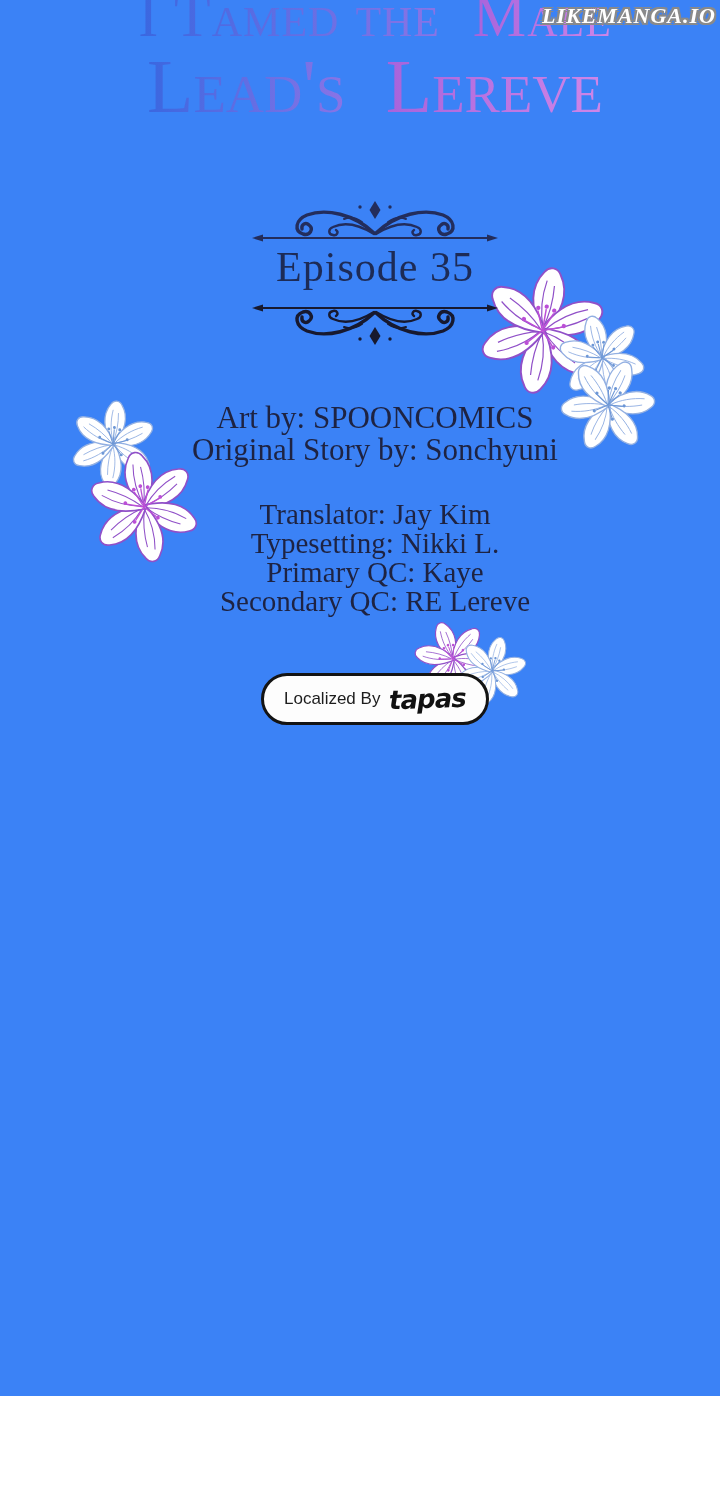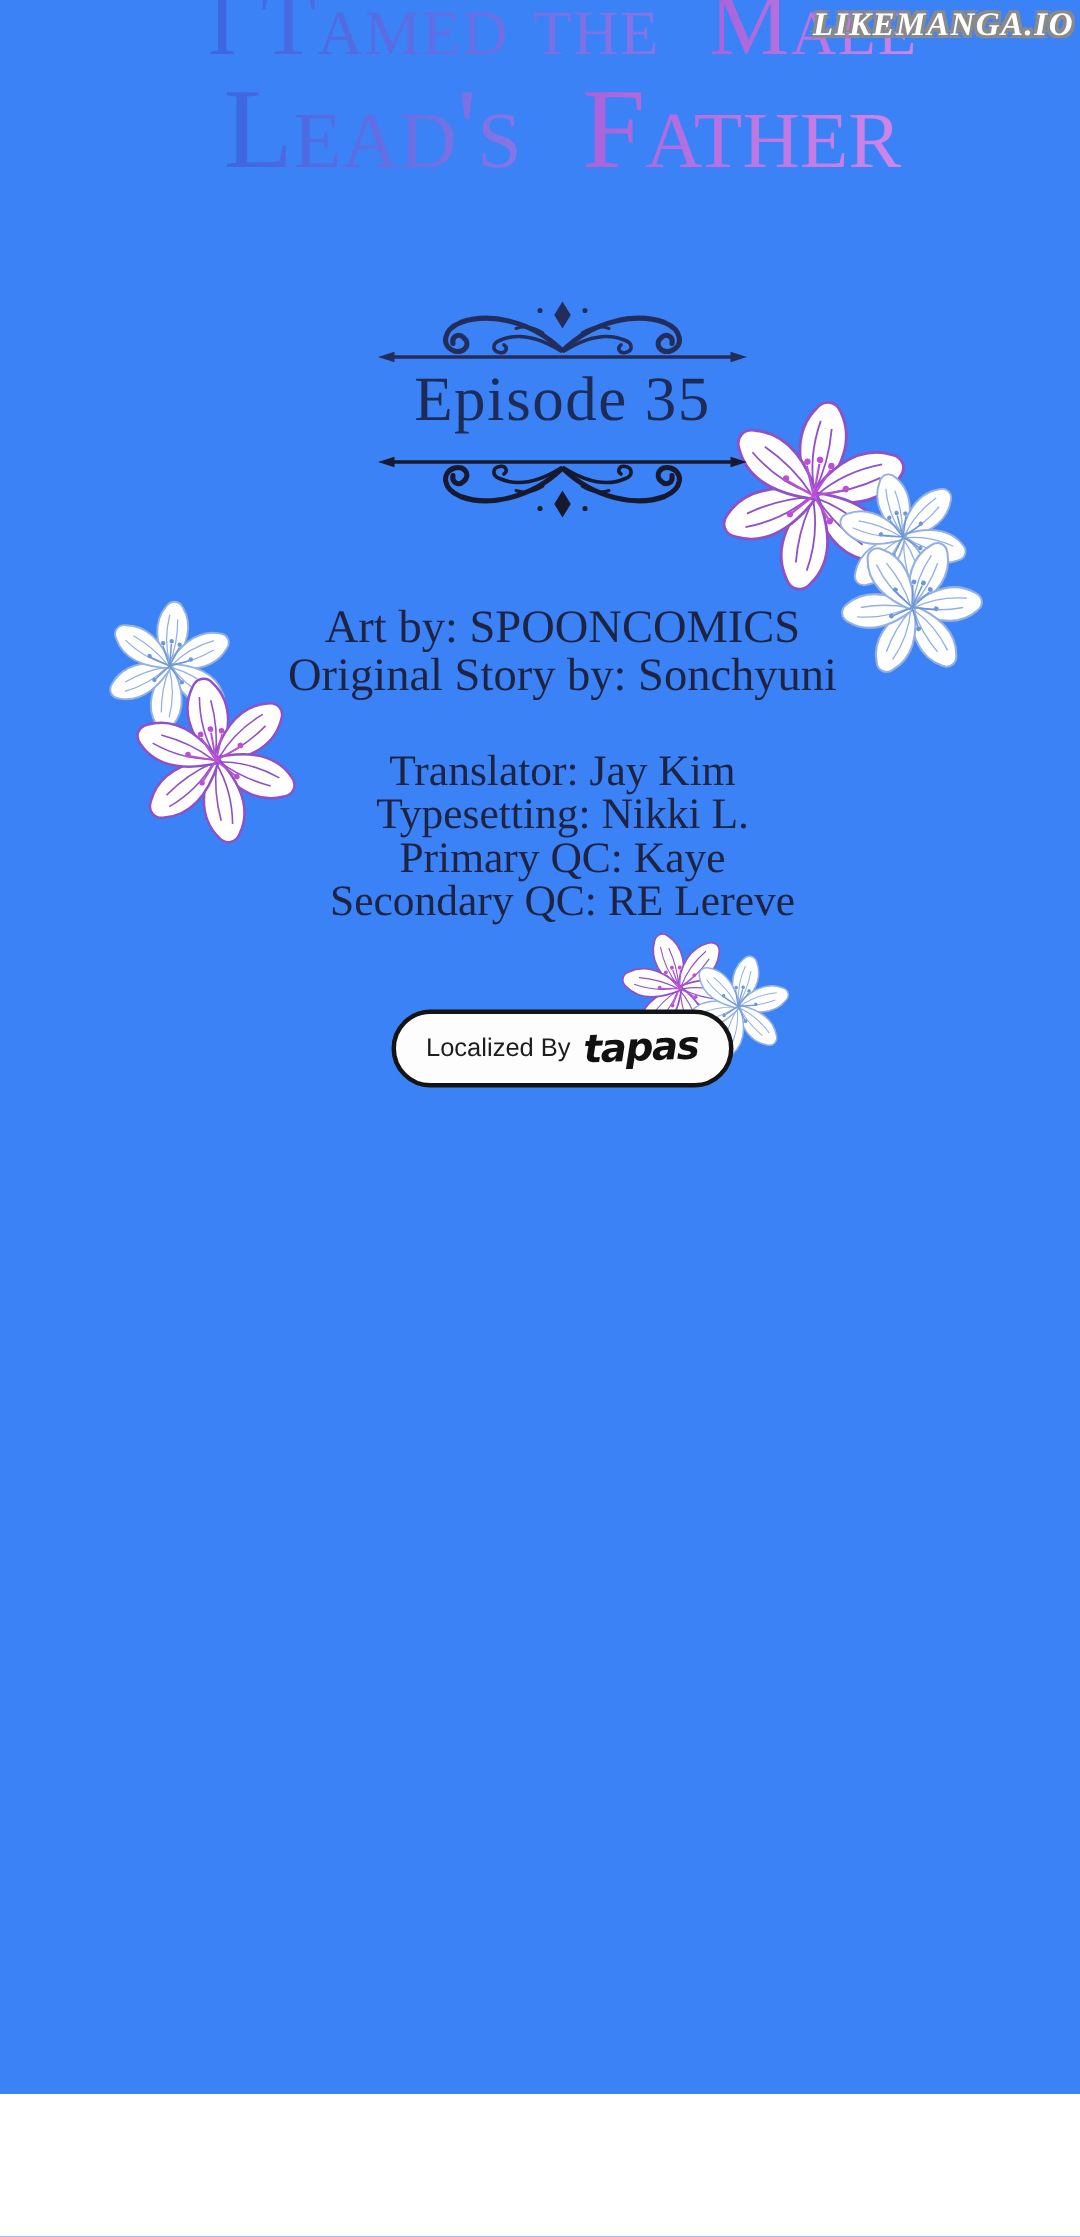--- a/index.html
+++ b/index.html
@@ -151,21 +151,21 @@
 </svg>
 
 <div class="page">
 
   <div class="title-line title-line-1">
     <span class="t-seg g-blue">I Tamed the</span>
     <span class="t-seg g-purple">Male</span>
   </div>
   <div class="title-line title-line-2">
     <span class="t-seg g-blue">Lead's</span>
-    <span class="t-seg g-purple">Father</span>
+    <span class="t-seg g-purple">Lereve</span>
   </div>
 
   <div class="watermark">LIKEMANGA.IO</div>
 
   <svg class="flower fl-purple" style="left:475px; top:263px; width:135px; height:135px; transform:rotate(10deg);" viewBox="0 0 100 100">
       <use href="#flower-def"></use>
     </svg>
   <svg class="flower fl-blue" style="left:556px; top:312px; width:92px; height:92px; transform:rotate(-15deg);" viewBox="0 0 100 100">
       <use href="#flower-def"></use>
     </svg>

